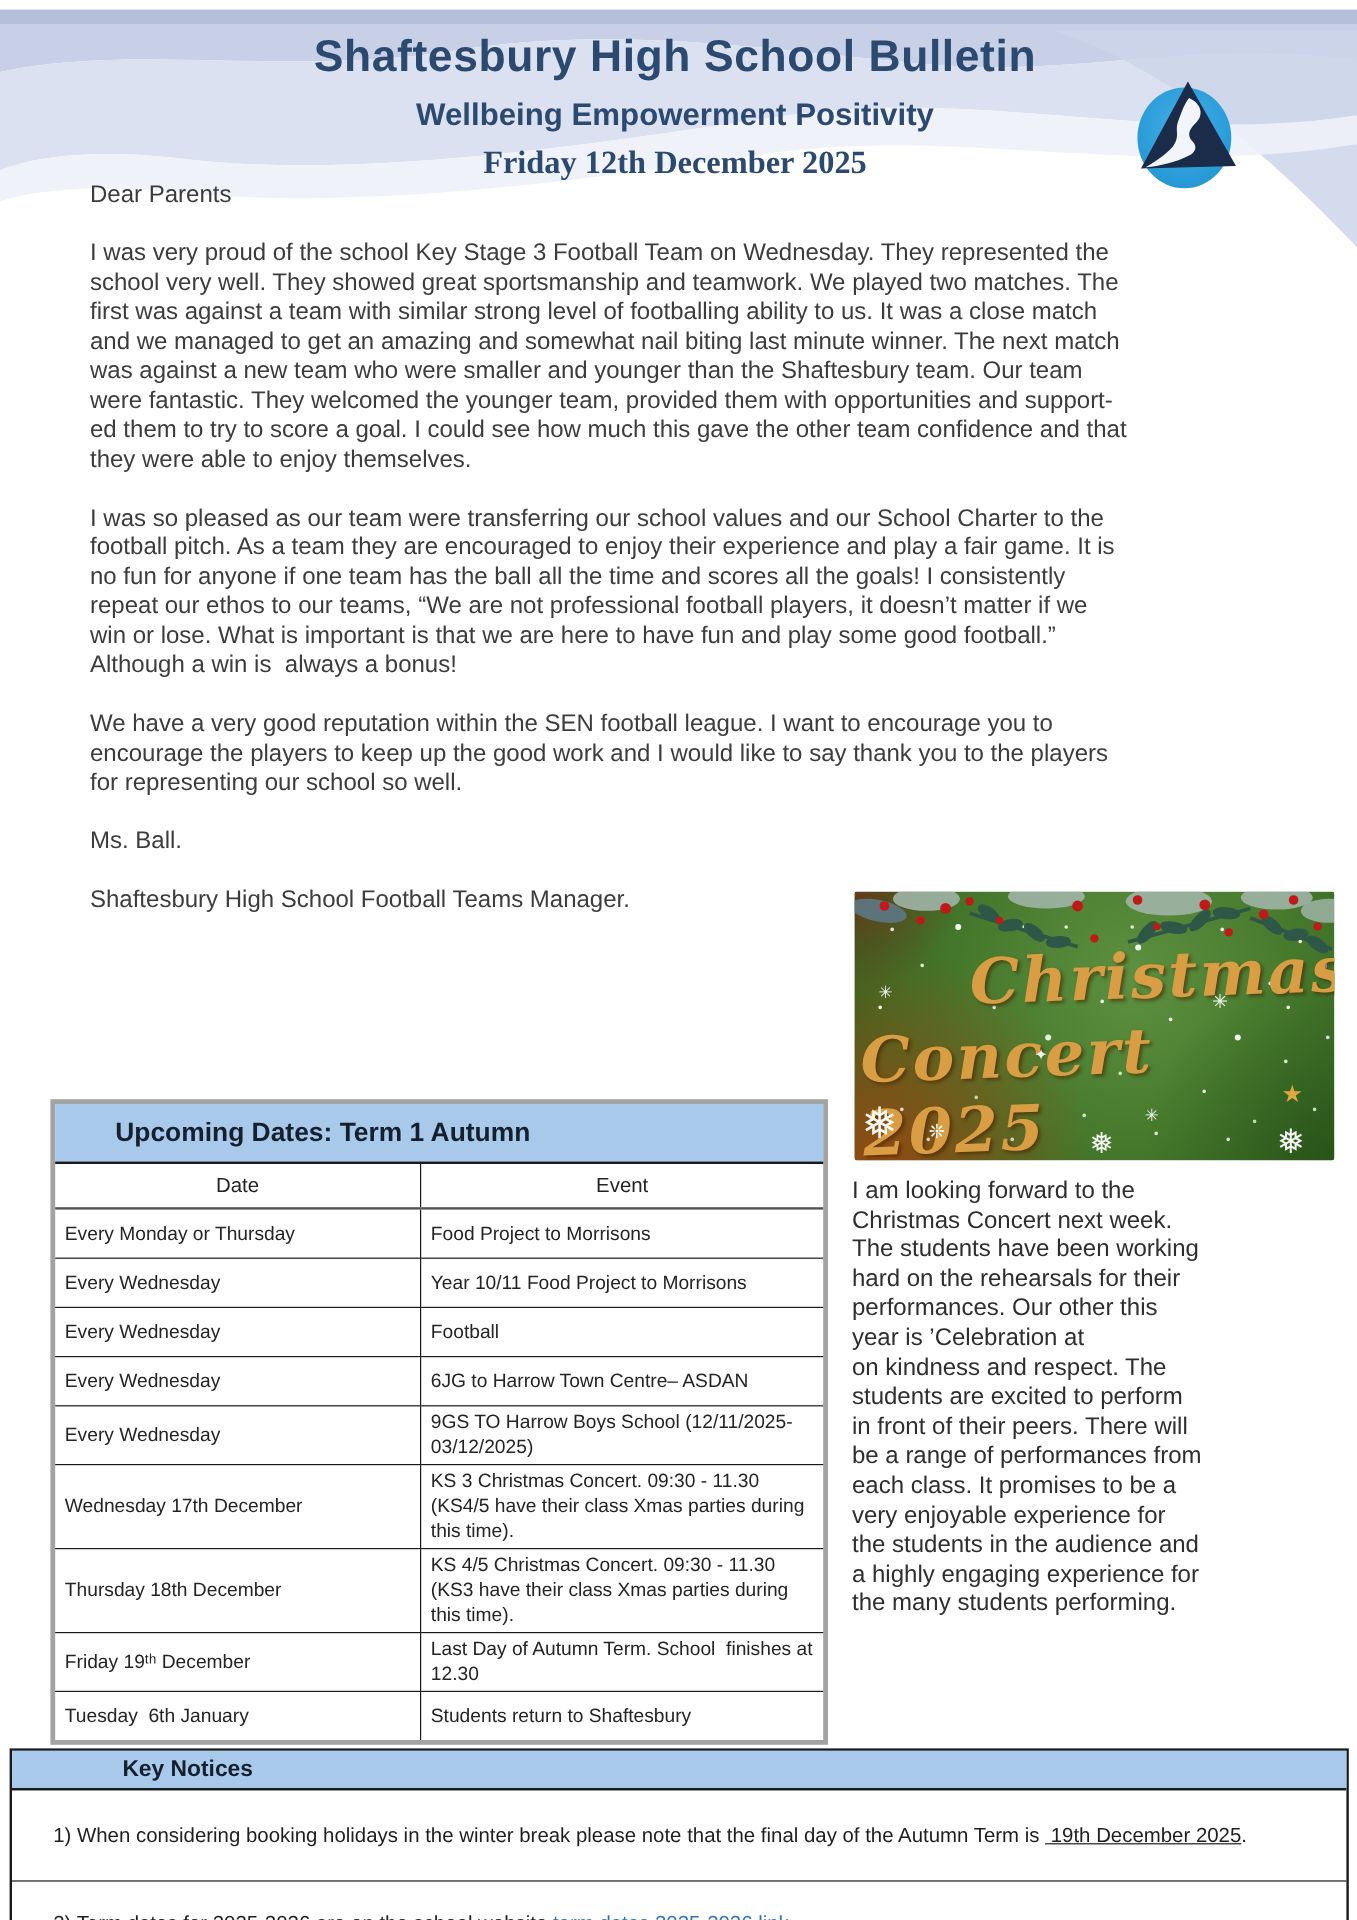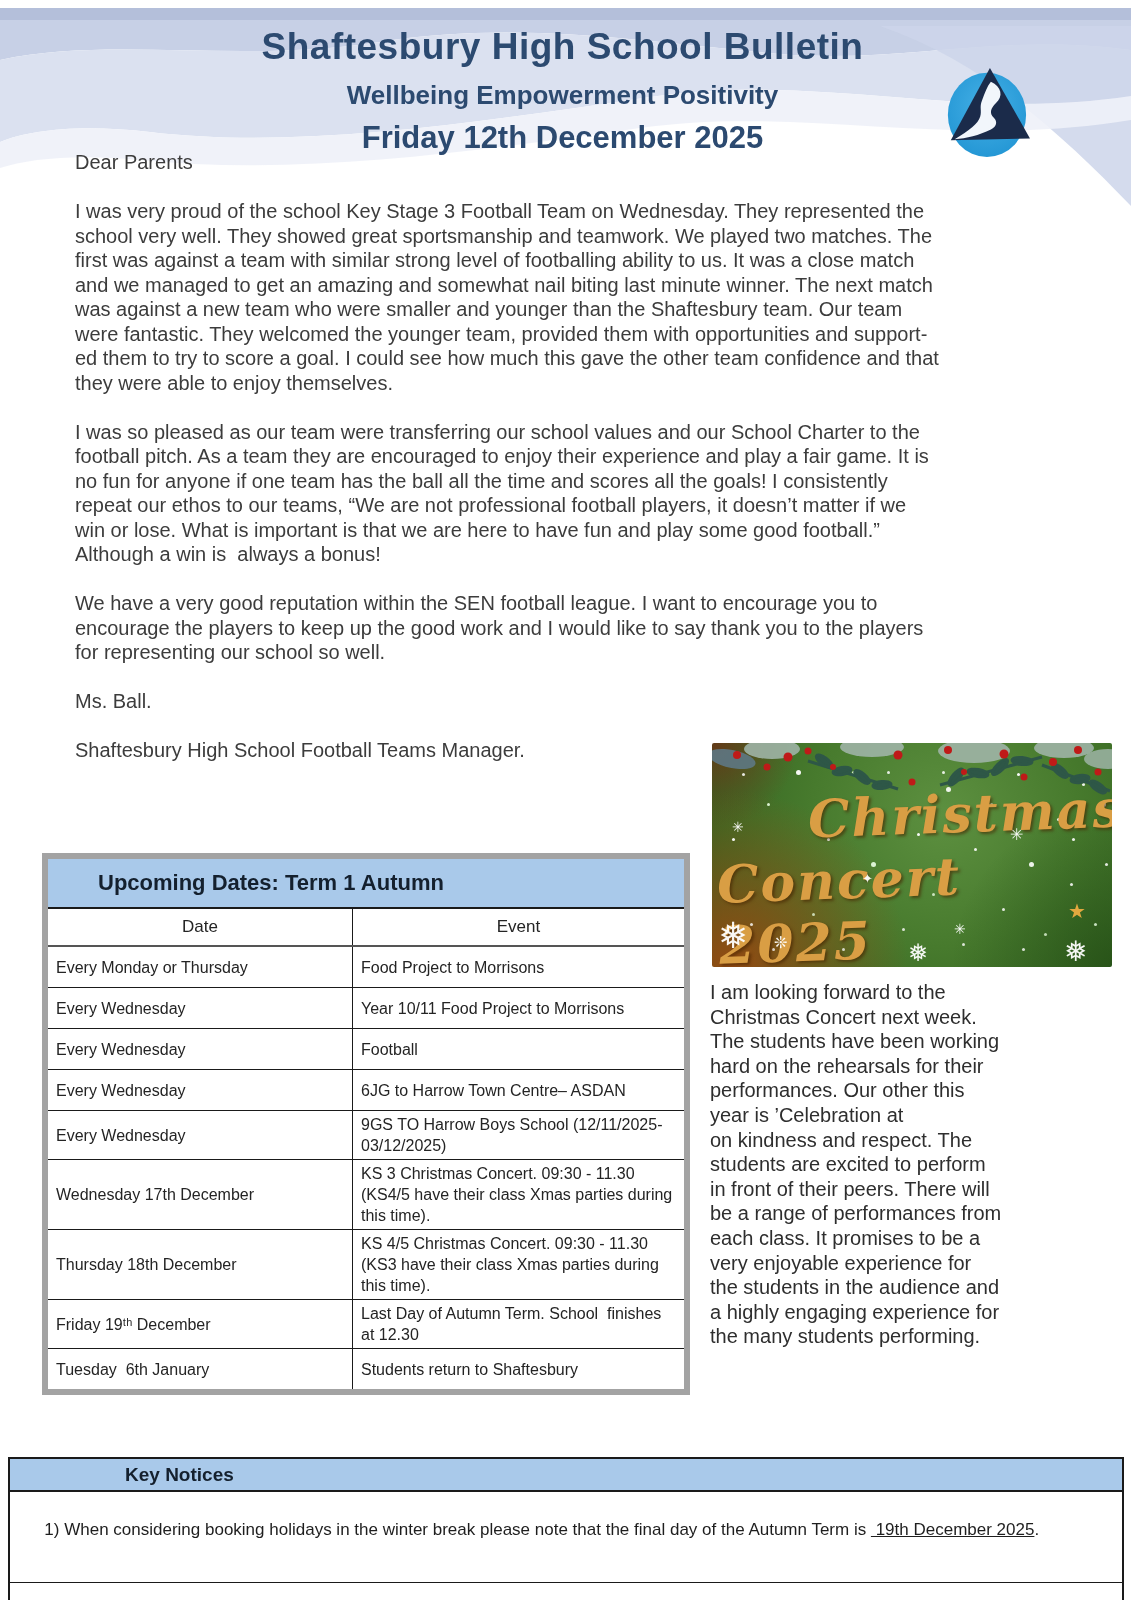--- a/index.html
+++ b/index.html
@@ -8,21 +8,21 @@
     background:#ffffff; overflow:hidden;
     font-family:"Liberation Sans", sans-serif;
   }
 
   
   .masthead { position:absolute; top:0; left:0; width:1131px; height:220px; }
   .wave-svg { position:absolute; top:0; left:0; }
   .masthead-text { position:absolute; top:26px; left:0; width:1085px; text-align:center; color:#2c4a70;margin-left:20px; }
   .masthead-title { margin:0; font-size:37px; font-weight:600; letter-spacing:0.5px; }
   .masthead-sub   { margin-top:12px; font-size:26px; font-weight:600; }
-  .masthead-date  { margin-top:9px;  font-size:31px; font-weight:600; }
+  .masthead-date  { margin-top:9px;  font-size:27px; font-weight:600;font-family:Liberation Serif, serif; }
   .logo-svg { position:absolute; left:942px; top:62px; }
 
   
   .letter { position:absolute; left:75px; top:150px; width:985px;
             font-size:20px; line-height:24.5px; color:#3c3c3c; }
   .letter .para { margin-top:24.5px; }
   .tline { white-space:pre; }
 
   
   .banner {
@@ -66,22 +66,22 @@
   .flake.f2 { left:62px;  top:190px; font-size:16px; }
   .flake.f3 { left:196px; top:196px; font-size:24px; }
   .flake.f4 { left:242px; top:178px; font-size:14px; }
   .flake.f5 { left:352px; top:192px; font-size:28px; }
   .flake.f6 { left:20px;  top:76px;  font-size:14px; }
   .flake.f7 { left:298px; top:82px;  font-size:16px; }
   .flake.f8 { left:150px; top:128px; font-size:13px; }
   .gold-star { position:absolute; left:356px; top:156px; font-size:20px; color:#e2a83f; }
 
   
-  .dates-wrap { position:absolute; left:42px; top:853px; width:648px;
-    border:6px solid #a3a3a3; box-sizing:border-box; background:#fff; }
+  .dates-wrap { position:absolute; left:42px; top:916px; width:648px;
+    border:4px solid #a3a3a3; box-sizing:border-box; background:#fff; }
   .dates-title { background:#a9c9ea; border-bottom:2px solid #1a1a1a;
     height:48px; line-height:48px; padding-left:50px;
     font-size:22px; font-weight:bold; color:#14202e; }
   table.dates { border-collapse:collapse; width:100%; font-size:16px; color:#242424; }
   table.dates th {
     font-weight:normal; font-size:17px; height:34px; text-align:center;
     border:1px solid #1a1a1a; border-top:none; border-bottom:2px solid #555; }
   table.dates td {
     border:1px solid #1a1a1a; height:34px; padding:3px 8px;
     line-height:21px; vertical-align:middle; white-space:pre-wrap; }
@@ -91,23 +91,23 @@
   table.dates tr:last-child td   { border-bottom:none; }
 
   
   .concert-note { position:absolute; left:710px; top:980px; width:348px;
     font-size:20px; line-height:24.6px; color:#2e2e2e; }
 
   
   .notices { position:absolute; left:8px; top:1457px; width:1116px;
     border:2px solid #1a1a1a; box-sizing:border-box; background:#fff; }
   .notices-title { background:#a9c9ea; border-bottom:2px solid #1a1a1a;
-    height:31px; line-height:31px; padding-left:115px;
+    height:31px; line-height:31px; padding-left:92px;
     font-size:19px; font-weight:bold; color:#14202e; }
-  .notice-row { padding:8px 6px 22px 6px; font-size:17px; color:#1e1e1e;
+  .notice-row { padding:8px 6px 7px 6px; font-size:17px; color:#1e1e1e;
     border-bottom:1px solid #1a1a1a; white-space:pre-wrap; }
   .notice-row:last-child { border-bottom:none; padding:5px 6px 6px 6px; }
   .u { text-decoration:underline; }
   .link { color:#2e75b6; text-decoration:underline; cursor:pointer; }
 </style>
 </head>
 <body>
 
 <div class="page">
 

